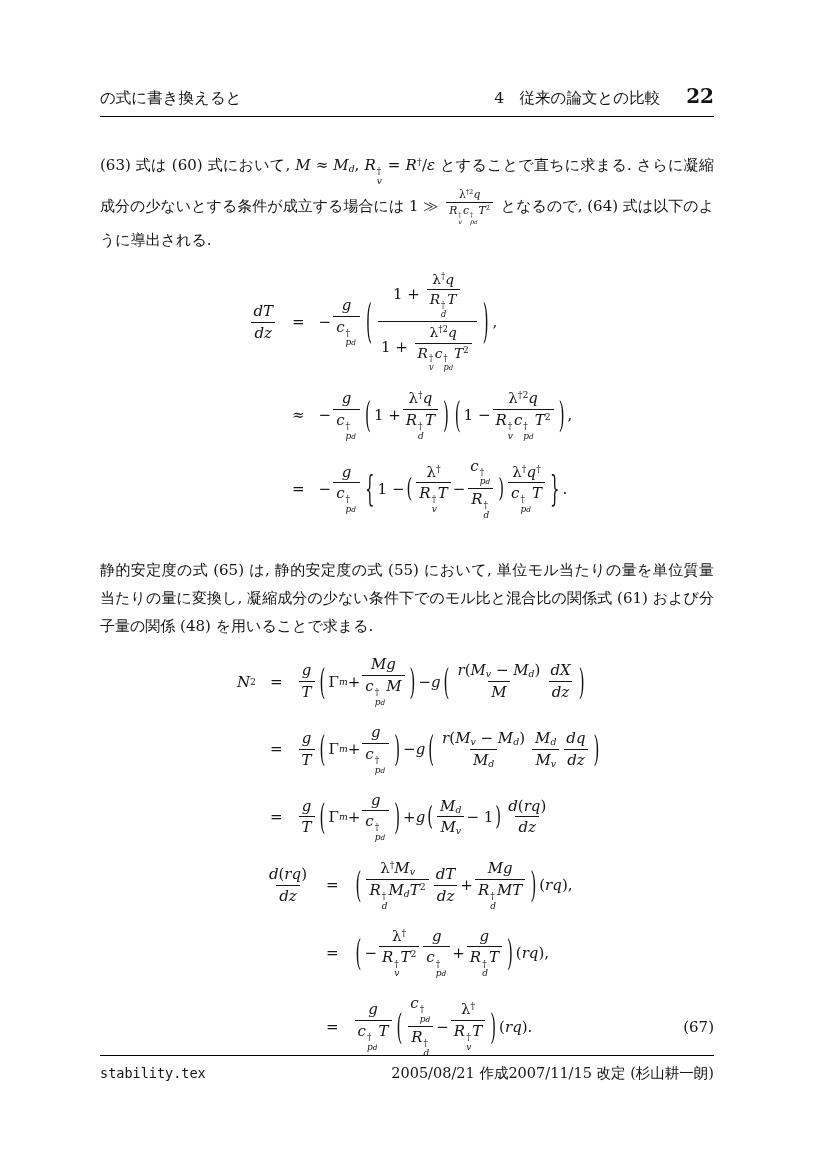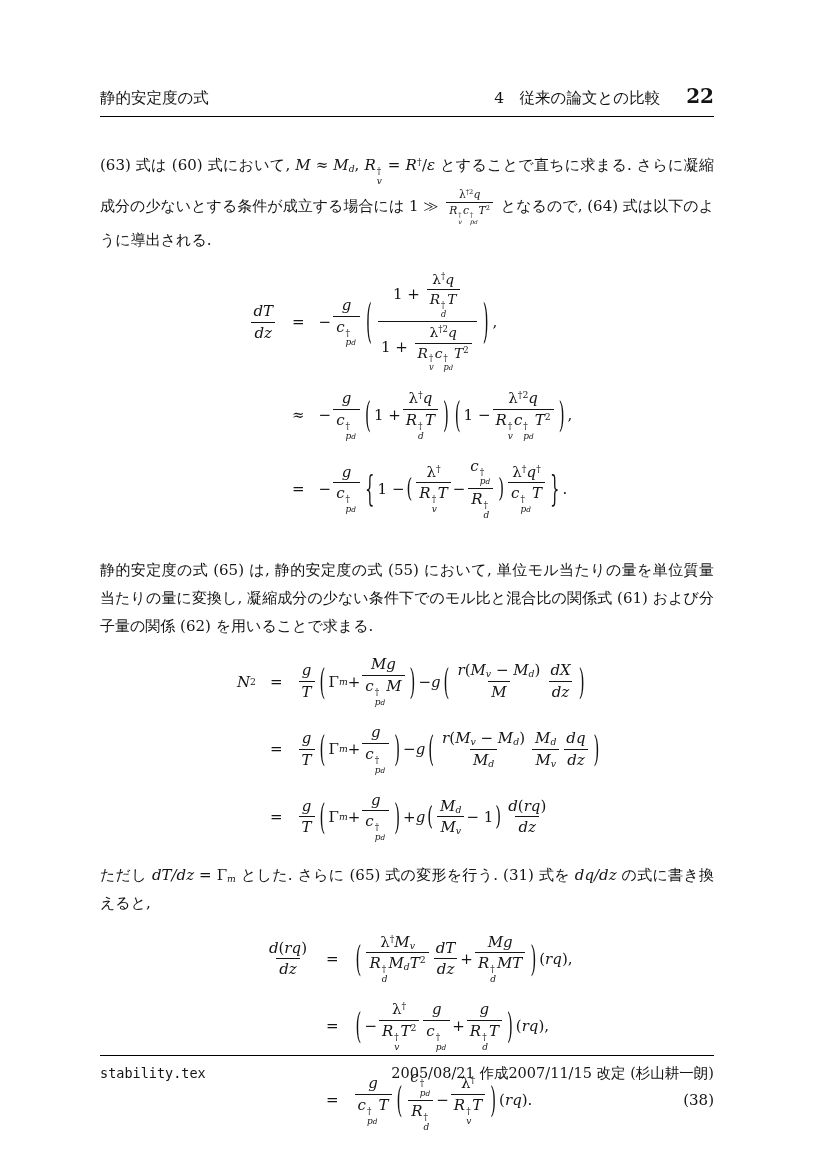--- a/index.html
+++ b/index.html
@@ -45,21 +45,21 @@
   .footer-row { display:flex; justify-content:space-between; align-items:baseline; margin-top:8px; font-size:14.5px;text-align:right; }
   .fname { font-family:"DejaVu Sans Mono","Liberation Mono",monospace; font-size:13.5px; }
 </style>
 </head>
 <body>
 
 <div class="page">
   <div class="content">
 
     <header class="hdr">
-      <span>静的安定度の式</span>
+      <span>の式に書き換えると</span>
       <span class="hdr-right">
         <span>4　従来の論文との比較</span>
         <span class="pgnum">22</span>
       </span>
     </header>
     <div class="rule"></div>
 
     <p class="body">(63) 式は (60) 式において, <i>M</i> ≈ <i>M</i><sub><i>d</i></sub>, <i>R</i><span class="ss">
           <span>†</span>
           <span><i>v</i></span>
@@ -162,21 +162,21 @@
             </span><span class="d2">)</span><span class="fr">
               <span>λ<sup>†</sup><i>q</i><sup>†</sup></span>
               <span><i>c</i><span class="ss">
                   <span>†</span>
                   <span><i>p</i><span class="t2"><i>d</i></span></span>
                 </span><i>T</i></span>
             </span><span class="d3">}</span>.</span>
       </div>
     </div>
 
-    <p class="body">静的安定度の式 (65) は, 静的安定度の式 (55) において, 単位モル当たりの量を単位質量当たりの量に変換し, 凝縮成分の少ない条件下でのモル比と混合比の関係式 (61) および分子量の関係 (62) を用いることで求まる.</p>
+    <p class="body">静的安定度の式 (65) は, 静的安定度の式 (55) において, 単位モル当たりの量を単位質量当たりの量に変換し, 凝縮成分の少ない条件下でのモル比と混合比の関係式 (61) および分子量の関係 (48) を用いることで求まる.</p>
 
     <div class="eq" style="--lhsw:36px; margin-left:120px;">
       <div class="eqrow">
         <span class="lhs">
             <i>N</i>
             <sup>2</sup>
           </span>
         <span class="rel">=</span>
         <span class="rhs"><span class="fr">
               <span><i>g</i></span>
@@ -233,21 +233,20 @@
             </span><span class="d3">)</span> + <i>g</i><span class="d2">(</span><span class="fr">
               <span><i>M</i><sub><i>d</i></sub></span>
               <span><i>M</i><sub><i>v</i></sub></span>
             </span> − 1<span class="d2">)</span><span class="fr">
               <span><i>d</i>(<i>rq</i>)</span>
               <span><i>dz</i></span>
             </span></span>
       </div>
     </div>
 
-    <p class="body tight">ただし <i>dT/dz</i> = Γ<sub><i>m</i></sub> とした. さらに (65) 式の変形を行う. (31) 式を <i>dq/dz</i> の式に書き換えると,</p>
 
     <div class="eq" style="--lhsw:62px; margin-left:150px;">
       <div class="eqrow">
         <span class="lhs">
             <span class="fr">
               <span><i>d</i>(<i>rq</i>)</span>
               <span><i>dz</i></span>
             </span>
           </span>
         <span class="rel">=</span>
@@ -309,21 +308,21 @@
                   <span>†</span>
                   <span><i>d</i></span>
                 </span></span>
             </span> − <span class="fr">
               <span>λ<sup>†</sup></span>
               <span><i>R</i><span class="ss">
                   <span>†</span>
                   <span><i>v</i></span>
                 </span><i>T</i></span>
             </span><span class="d3">)</span>(<i>rq</i>).</span>
-        <span class="eqnum">(38)</span>
+        <span class="eqnum">(67)</span>
       </div>
     </div>
 
   </div>
 
   <div class="footer">
     <div class="rule"></div>
     <div class="footer-row">
       <span class="fname">stability.tex</span>
       <span>2005/08/21 作成2007/11/15 改定 (杉山耕一朗)</span>

